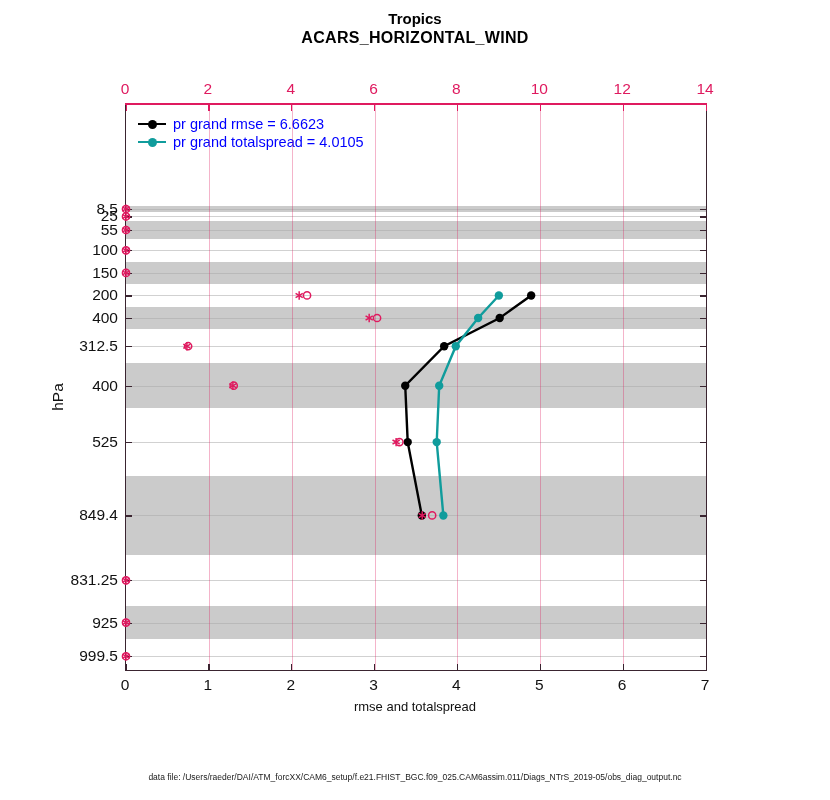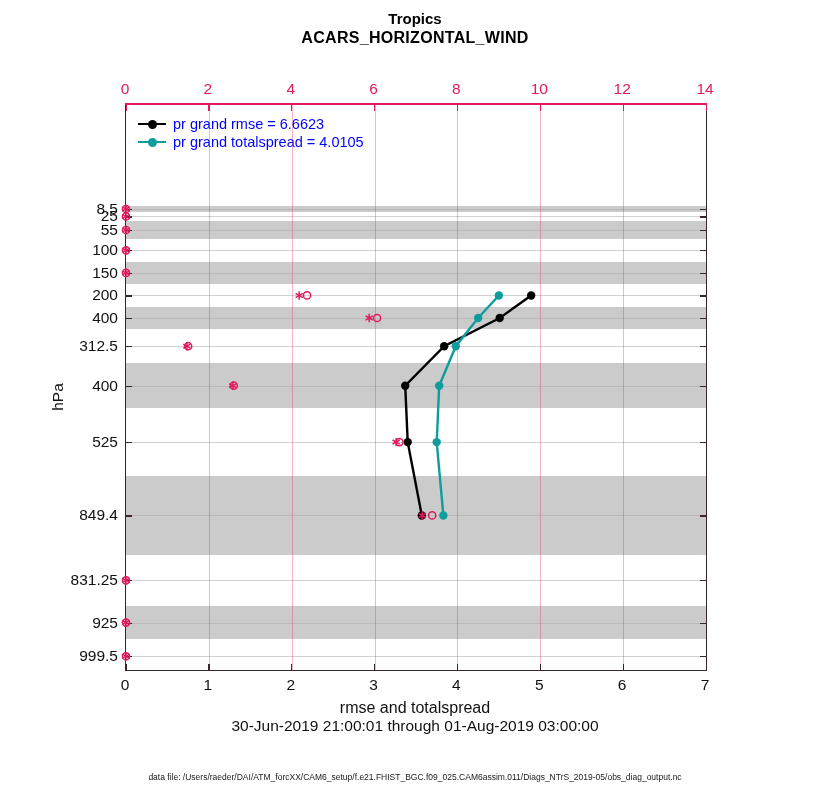--- a/index.html
+++ b/index.html
@@ -19,21 +19,21 @@
   .tick{position:absolute;}
   .xticklab{position:absolute;width:60px;margin-left:-30px;text-align:center;
             font-size:15.5px;color:#111;}
   .topticklab{position:absolute;width:60px;margin-left:-30px;text-align:center;
               font-size:15.5px;}
   .yticklab{position:absolute;left:0;width:118px;text-align:right;
             font-size:15.5px;color:#111;margin-top:-9px;}
   .ylab{position:absolute;left:44px;top:388px;transform:rotate(-90deg);
         transform-origin:center;font-size:15.5px;color:#111;}
   .xlab{position:absolute;left:0;width:830px;top:699px;text-align:center;
-        font-size:16px;color:#111;}
+        font-size:13px;color:#111;}
   .tspan{position:absolute;left:0;width:830px;top:717px;text-align:center;
          font-size:15.5px;color:#111;}
   .dfile{position:absolute;left:0;width:830px;top:772px;text-align:center;
          font-size:8.5px;color:#1a1a1a;}
   .legend{position:absolute;left:138px;top:115px;}
   .lrow{display:flex;align-items:center;height:18px;}
   .lsample{position:relative;width:28px;height:9px;margin-right:7px;}
   .lline{position:absolute;left:0;top:3.2px;width:28px;height:2.6px;}
   .ldot{position:absolute;left:10px;top:0;width:9px;height:9px;border-radius:50%;}
   .ltext{font-size:14.5px;}
@@ -234,21 +234,20 @@
         <circle cx="0" cy="551.2360223642173" r="3.6" fill="none" stroke="#df1a5f" stroke-width="1.5"></circle>
         <g stroke="#df1a5f" stroke-width="1.5">
           <line x1="0" y1="547.0360223642173" x2="0" y2="555.4360223642174"></line>
           <line x1="-3.6" y1="549.1360223642173" x2="3.6" y2="553.3360223642173"></line>
           <line x1="-3.6" y1="553.3360223642173" x2="3.6" y2="549.1360223642173"></line>
         </g>
       </svg>
     </div>
 
   <div class="xlab">rmse and totalspread</div>
-  <div class="tspan">30-Jun-2019 21:00:01 through 01-Aug-2019 03:00:00</div>
   <div class="dfile">data file: /Users/raeder/DAI/ATM_forcXX/CAM6_setup/f.e21.FHIST_BGC.f09_025.CAM6assim.011/Diags_NTrS_2019-05/obs_diag_output.nc</div>
 <div class="yticklab" style="top: 209.02px;">8.5</div>
     <div class="yticklab" style="top: 216.466px;">25</div>
     <div class="yticklab" style="top: 230.004px;">55</div>
     <div class="yticklab" style="top: 250.312px;">100</div>
     <div class="yticklab" style="top: 272.875px;">150</div>
     <div class="yticklab" style="top: 295.439px;">200</div>
     <div class="yticklab" style="top: 318.003px;">400</div>
     <div class="yticklab" style="top: 346.208px;">312.5</div>
     <div class="yticklab" style="top: 385.695px;">400</div>

